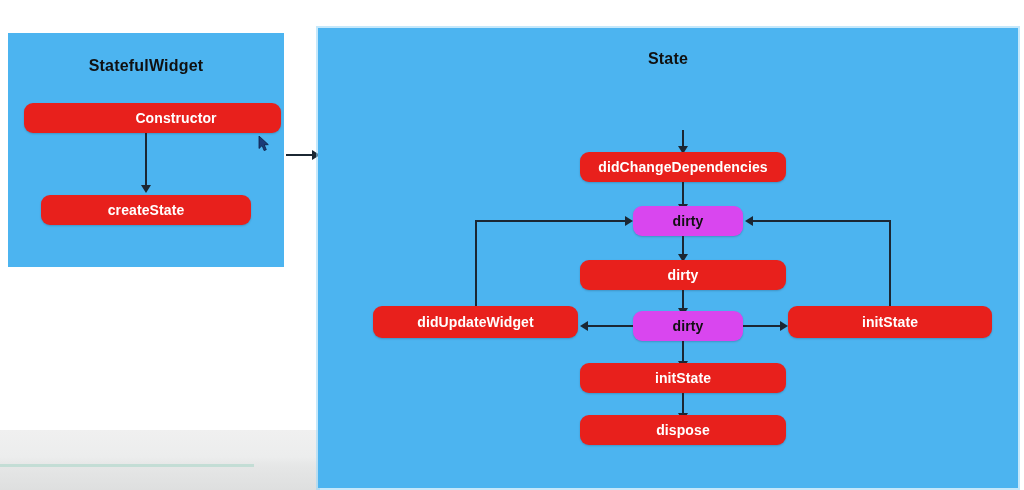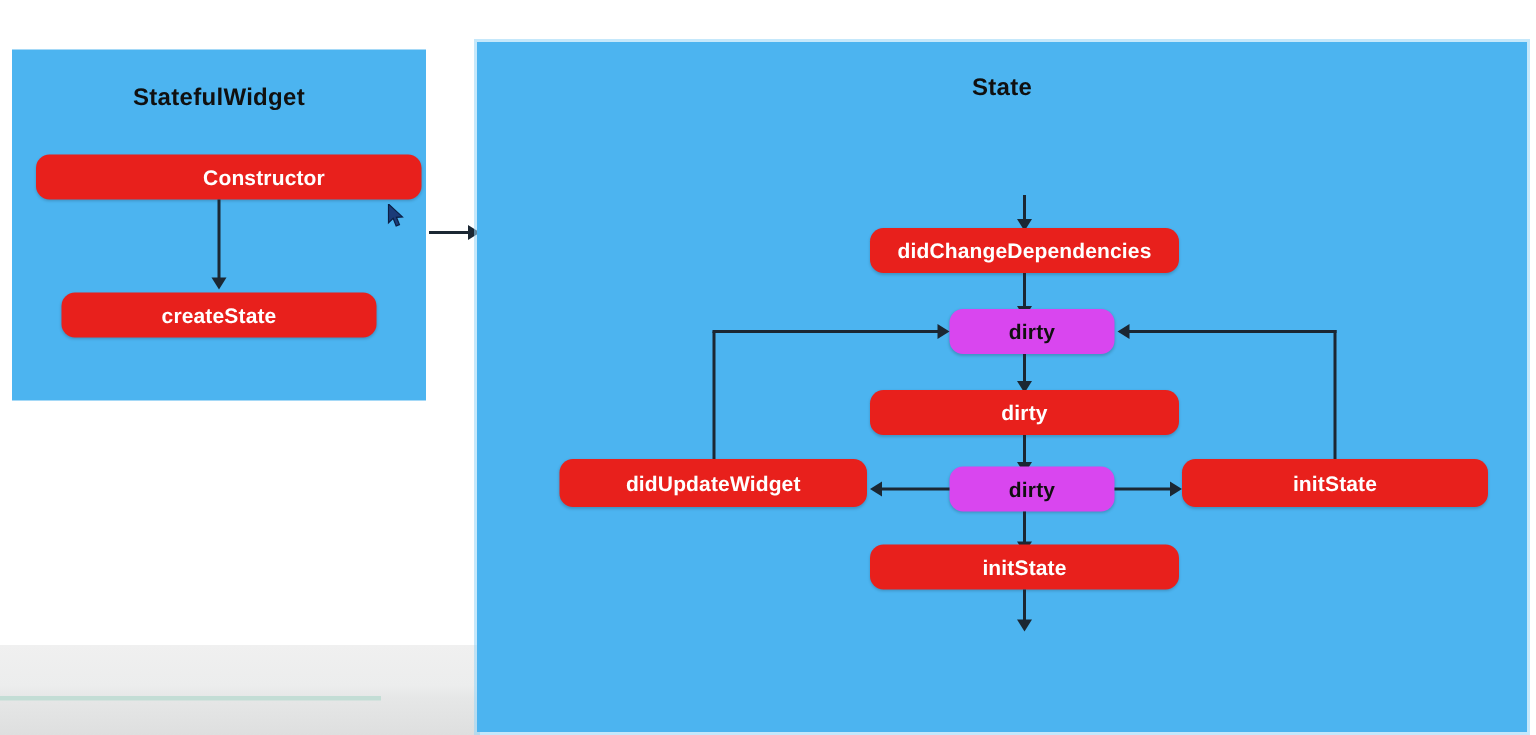--- a/index.html
+++ b/index.html
@@ -189,20 +189,21 @@
     <div class="arrow left" style="left:427px; top:188px;"></div>
 
     <div class="line-v" style="left:364px; top:313px; height:22px;"></div>
     <div class="arrow down" style="left:360px; top:333px;"></div>
 
     <div class="node red" style="left:262px; top:335px; width:206px; height:30px;">initState</div>
 
     <div class="line-v" style="left:364px; top:365px; height:22px;"></div>
     <div class="arrow down" style="left:360px; top:385px;"></div>
 
+    <div class="node red" style="left:262px; top:387px; width:206px; height:30px;">dispose</div>
   </div>
 
   <div id="cursor">
     <svg width="12" height="16" viewBox="0 0 12 16" xmlns="http://www.w3.org/2000/svg">
       <path d="M1,0 L1,12.5 L4.1,9.6 L6.1,14.6 L8.3,13.7 L6.3,8.9 L10.3,8.6 Z" fill="#1b3b78" stroke="#0c1f44" stroke-width="0.8"></path>
     </svg>
   </div>
 
 </div>
 

